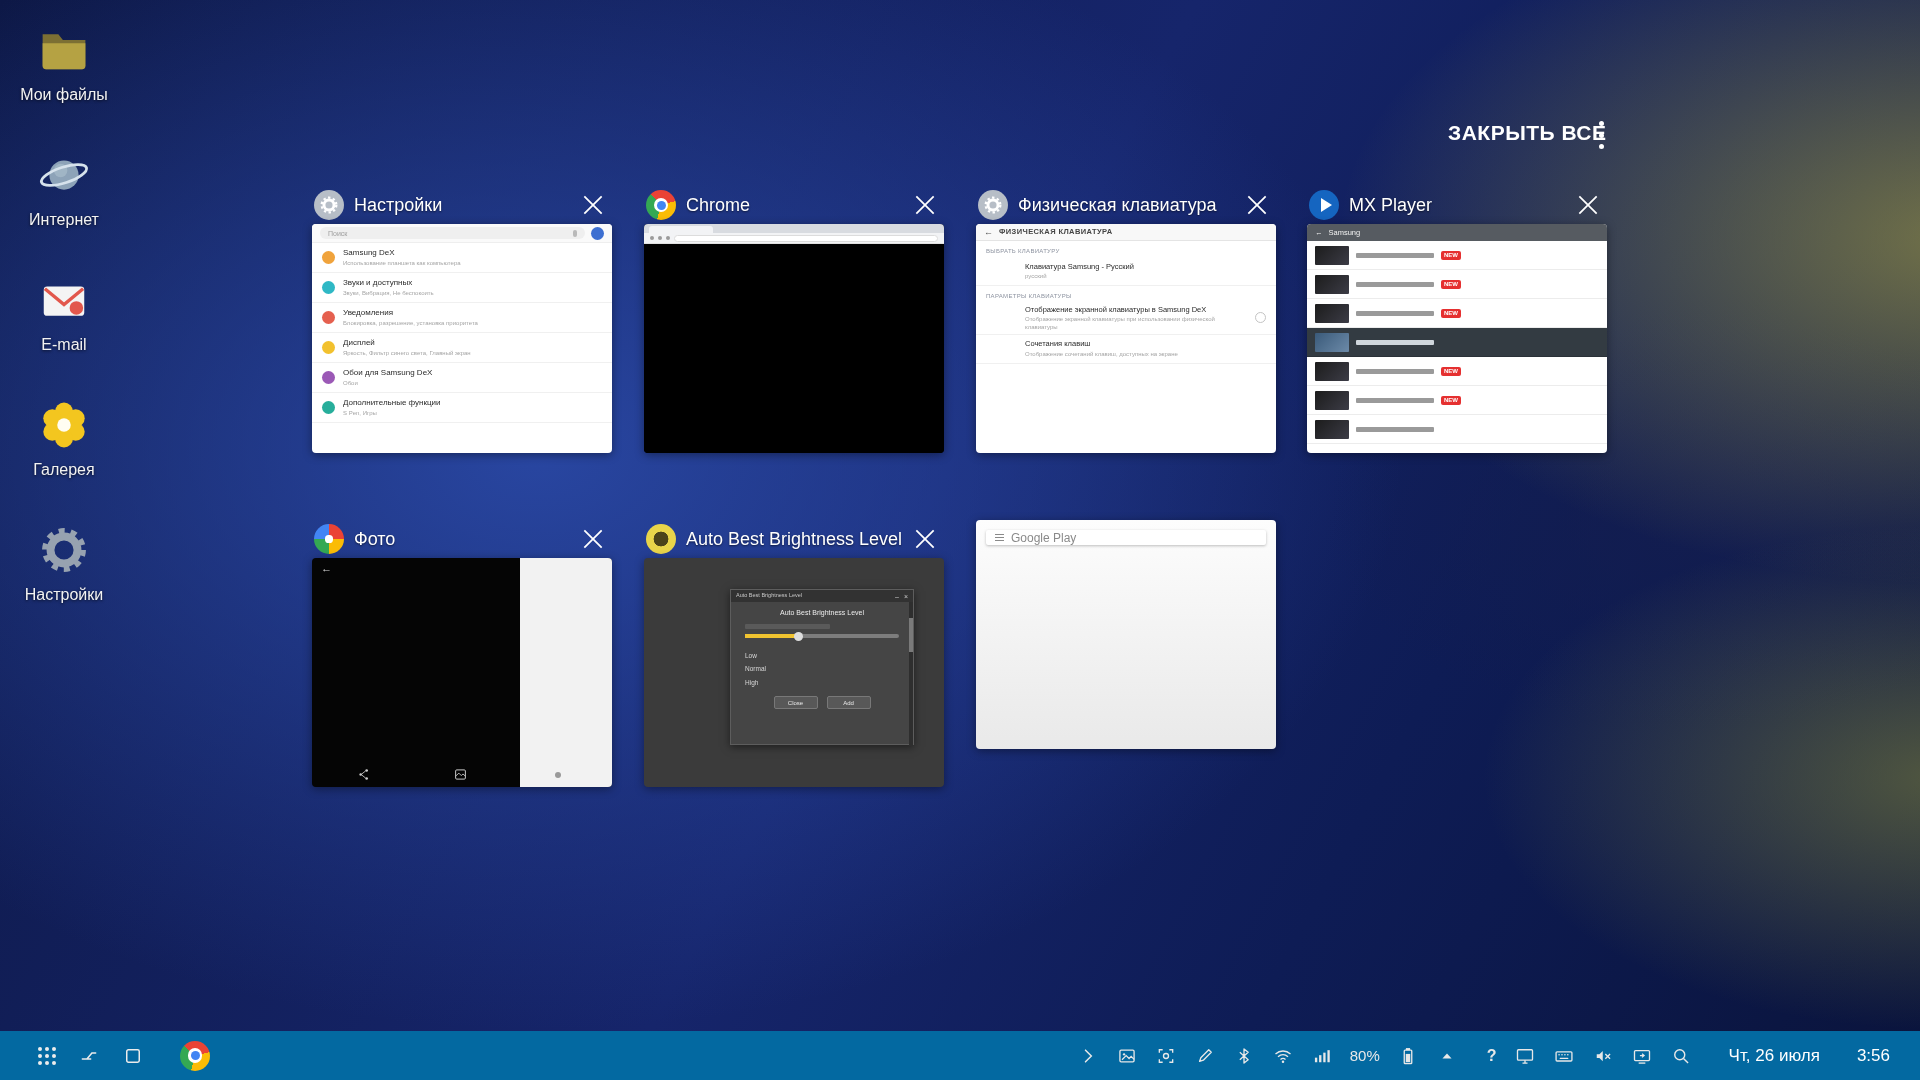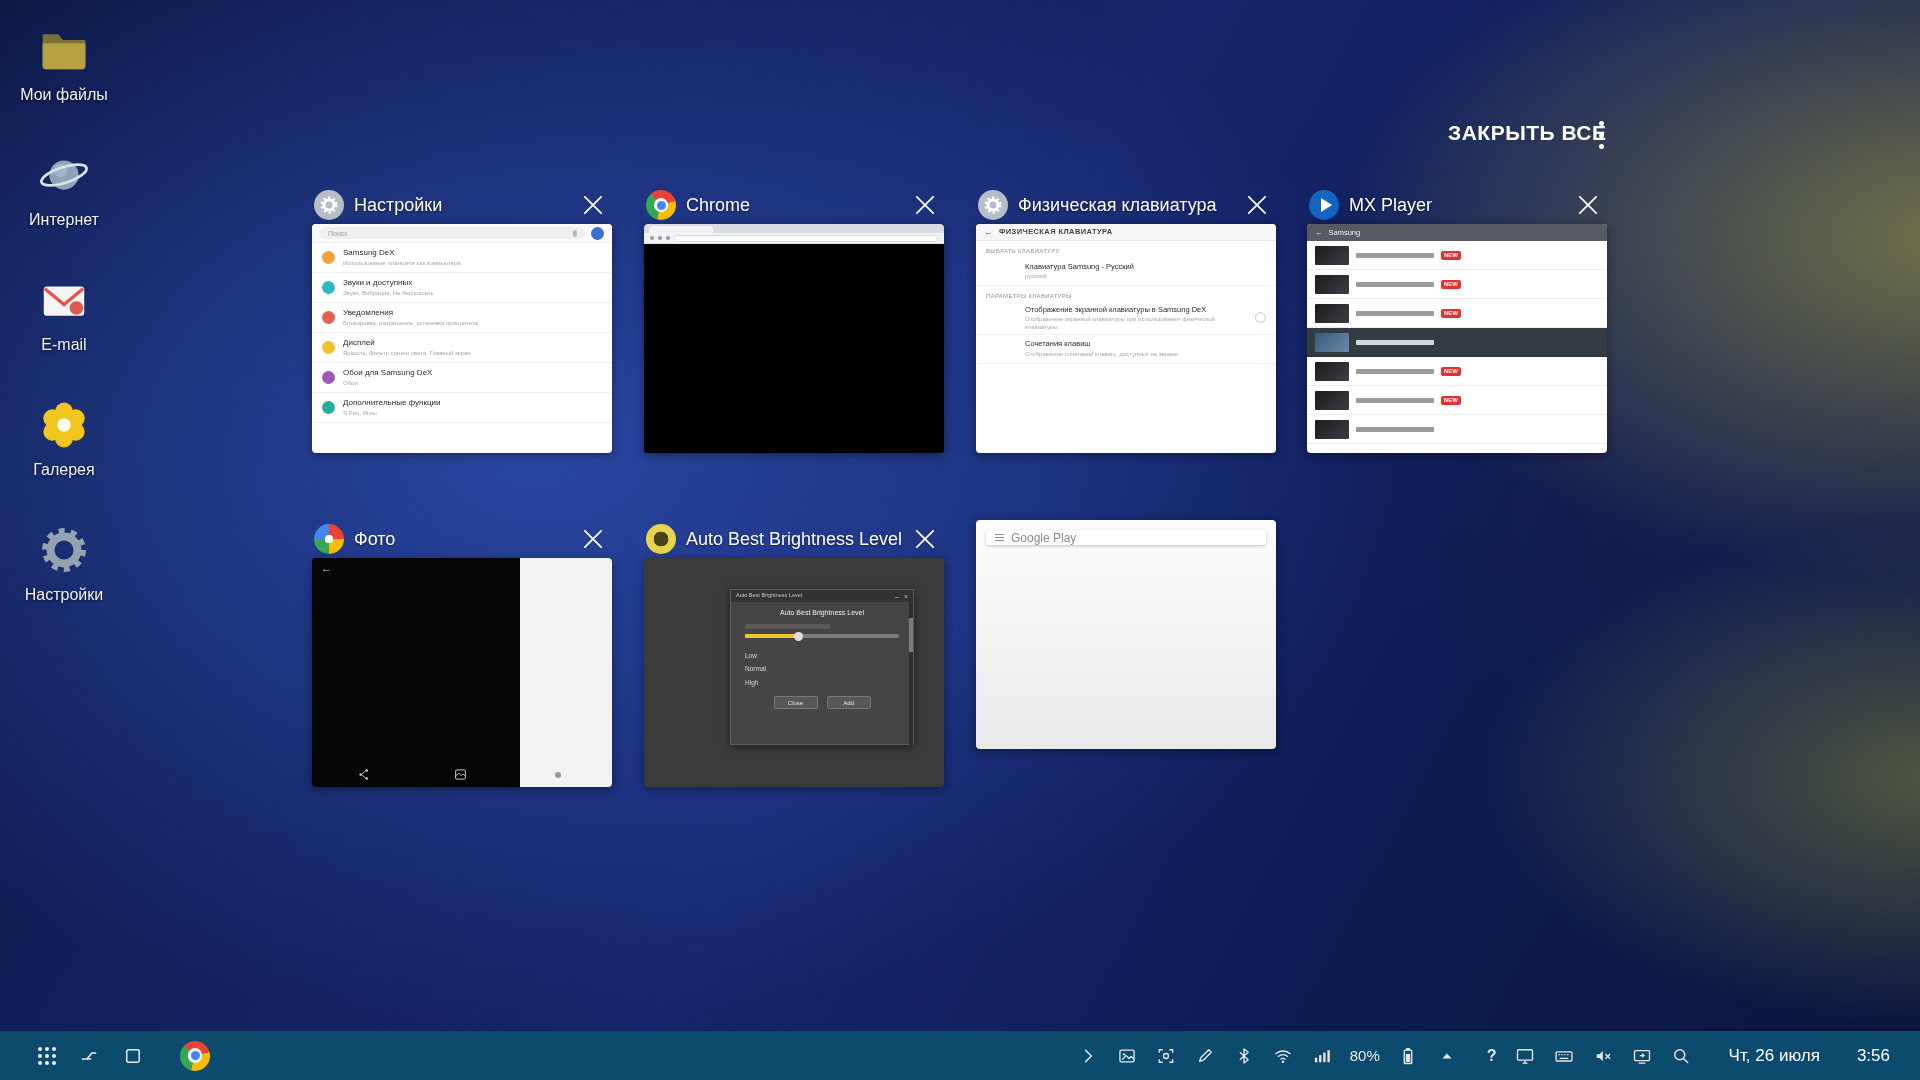--- a/index.html
+++ b/index.html
@@ -124,21 +124,21 @@
   .br-scroll i { position:absolute; left:0; top:16px; width:4px; height:34px; background:#7a7a7a; display:block; }
 
   
   .thumb-play { background:linear-gradient(#fdfdfd,#e9e9e9); }
   .gp-bar { position:absolute; left:10px; right:10px; top:10px; height:15px; background:#fff; border-radius:2px; box-shadow:0 1px 3px rgba(0,0,0,.25); display:flex; align-items:center; gap:7px; padding:0 9px; }
   .gp-menu { width:9px; display:flex; flex-direction:column; gap:2px; }
   .gp-menu i { height:1.3px; background:#8a8a8a; display:block; }
   .gp-text { font-size:12px; color:#8a8a8a; line-height:1; }
 
   
-  .taskbar { position:absolute; left:0; right:0; bottom:0; height:49px; background:#0c4a6e; display:flex; align-items:center; padding:0 30px 0 38px; }
+  .taskbar { position:absolute; left:0; right:0; bottom:0; height:49px; background:#0369a1; display:flex; align-items:center; padding:0 30px 0 38px; }
   .tb-left { display:flex; align-items:center; gap:22px; }
   .tb-right { margin-left:auto; display:flex; align-items:center; gap:17px; }
   .tbi { width:22px; height:22px; display:flex; align-items:center; justify-content:center; cursor:pointer; flex:none; }
   .tbi svg { width:20px; height:20px; display:block; }
   .grid9 { display:grid; grid-template-columns:repeat(3,4px); grid-auto-rows:4px; gap:3px; cursor:pointer; }
   .grid9 span { background:#ececec; border-radius:50%; }
   .tb-chrome { margin-left:14px; }
   .tb-text { color:#e8e8e8; font-size:15px; line-height:1; }
   .tb-help { color:#e8e8e8; font-size:16px; font-weight:bold; margin-left:12px; cursor:pointer; line-height:1; }
   .tb-date,.tb-time { color:#fff; font-size:17px; line-height:1; cursor:pointer; white-space:nowrap;margin-left:20px; }

